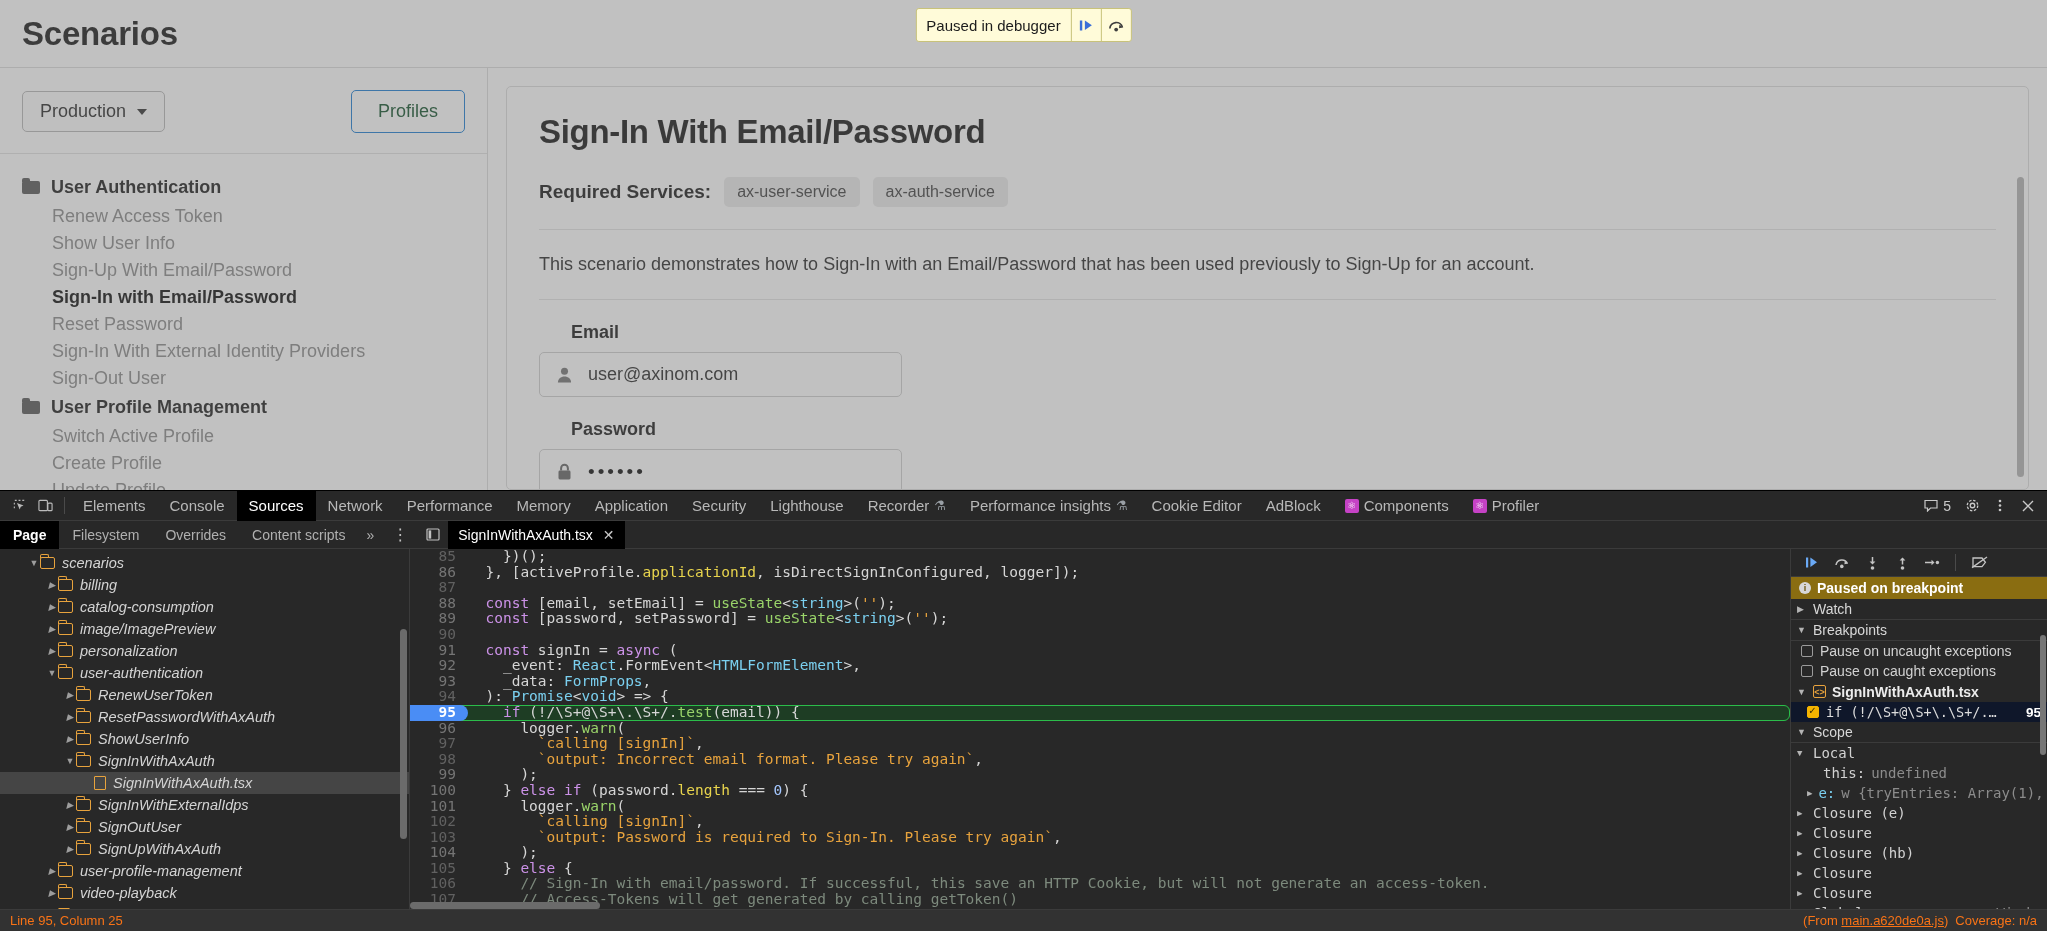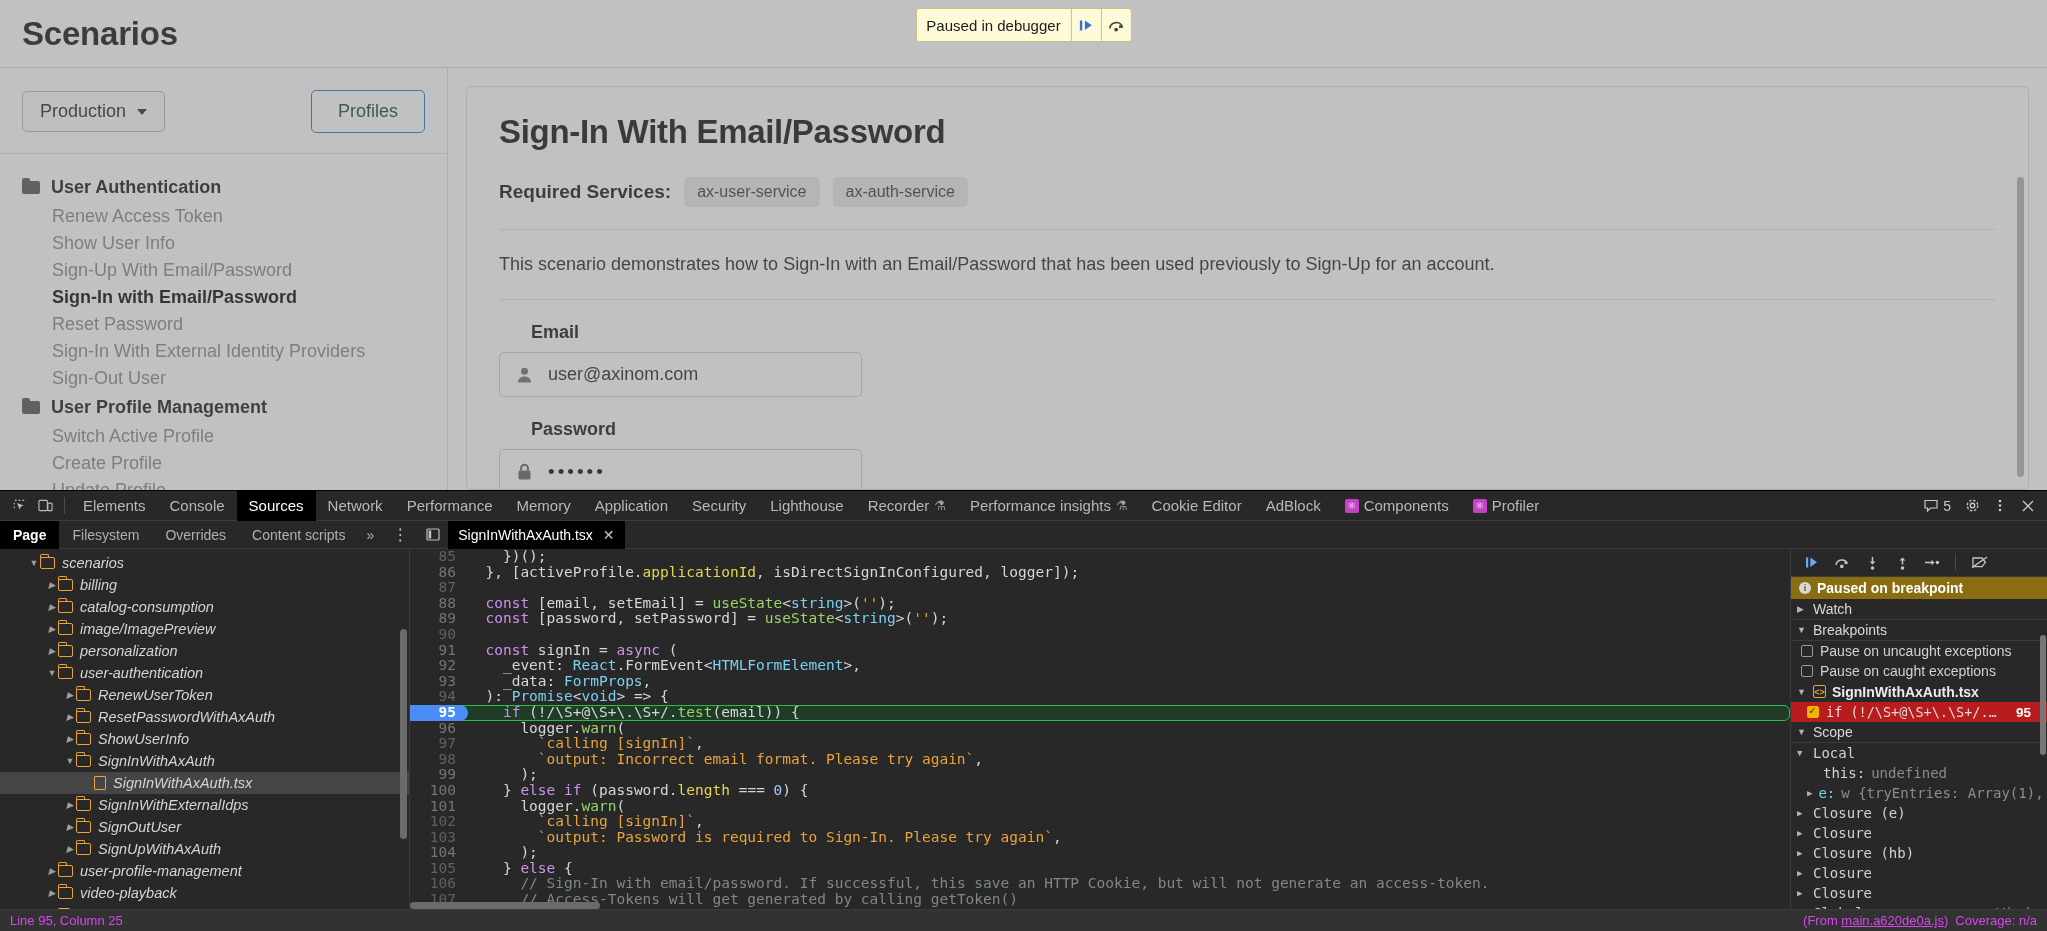--- a/index.html
+++ b/index.html
@@ -28,21 +28,21 @@
     display: flex; align-items: center; padding: 0 22px;
   }
   .page-header h1 {
     font-size: 33px; font-weight: 600; color: #1a1a1a; letter-spacing: -0.2px;
   }
 
   .page-body { display: flex; height: 422px; }
 
   
   .sidebar {
-    width: 448px; border-right: 1px solid #dcdcdc;
+    width: 488px; border-right: 1px solid #dcdcdc;
     padding: 22px 0 0 0; position: relative;
   }
   .sidebar-top {
     display: flex; align-items: center; justify-content: space-between;
     padding: 0 22px 20px 22px;
     border-bottom: 1px solid #e2e2e2;
   }
   .env-select {
     border: 1px solid #b9b9b9; border-radius: 5px; background: #fbfbfb;
     padding: 9px 17px; font-size: 18px; color: #2b2b2b;
@@ -277,41 +277,41 @@
   .bp-file {
     font-size: 14px; color: #ececec; font-weight: 700; height: 21px;
     display: flex; align-items: center; gap: 6px; padding-left: 6px;
   }
   .bp-ico {
     width: 13px; height: 13px; border: 1px solid #e8a33d; border-radius: 2px;
     color: #e8a33d; font-size: 9px; display: flex; align-items: center;
     justify-content: center; flex:0 0 auto;
   }
   .bp-entry {
-    background: #b91c1c; height: 20px; display: flex; align-items: center;
-    gap: 7px; padding: 0 16px 0 16px; font-size: 13.5px; color: #ddd;
+    background: #0f172a; height: 20px; display: flex; align-items: center;
+    gap: 7px; padding: 0 6px 0 16px; font-size: 13.5px; color: #ddd;
     font-family: "DejaVu Sans Mono", monospace;
   }
   .bp-entry .lineno { margin-left: auto; color: #fff; font-weight: 700; font-family:"Liberation Sans",sans-serif;}
   .scope-row {
     font-size: 14px; color: #d2d2d2; height: 20px; display: flex;
     align-items: center; gap: 6px; padding-left: 6px; white-space: nowrap;
     font-family: "DejaVu Sans Mono", monospace;
   }
   .scope-row .val { color: #8c8c8c; }
   .scope-row .name-blue { color: #7bd0f0; }
   .dbg-scroll {
     position: absolute; right: 1px; top: 58px; width: 6px; height: 120px;
     background: #777; border-radius: 3px;
   }
   .dbg-body { position: relative; overflow: hidden; flex: 1; }
 
   .statusbar {
     height: 22px; background: #323232; border-top: 1px solid #3b3b3b;
-    display: flex; align-items: center; font-size: 13px; color: #d946ef;
+    display: flex; align-items: center; font-size: 13px; color: #f97316;
     padding: 0 10px; flex: 0 0 auto;
   }
   .statusbar .right { margin-left: auto; display: flex; gap: 7px; align-items:center;}
   .statusbar u { text-decoration: underline; cursor: pointer; }
   svg { display: block; }
 </style>
 </head>
 <body>
 
 <div id="page-area">

